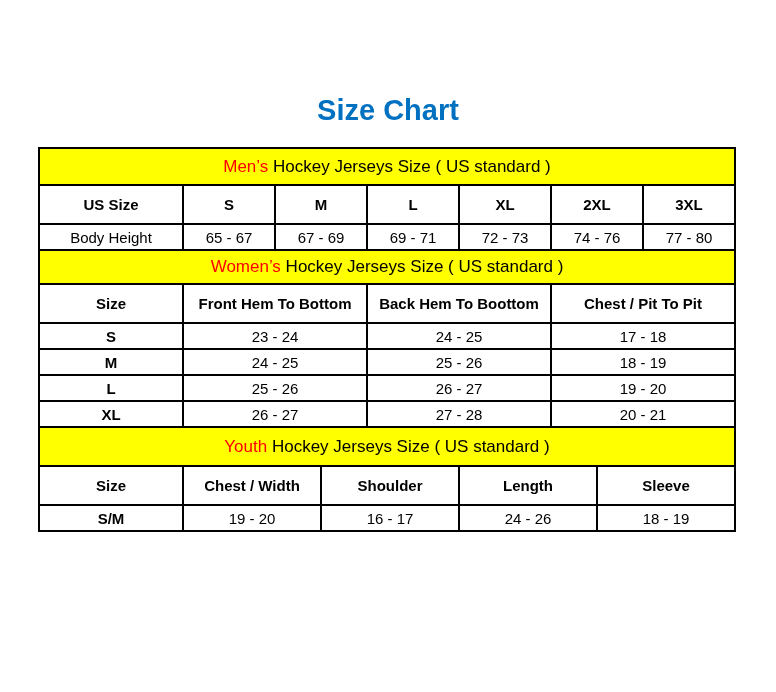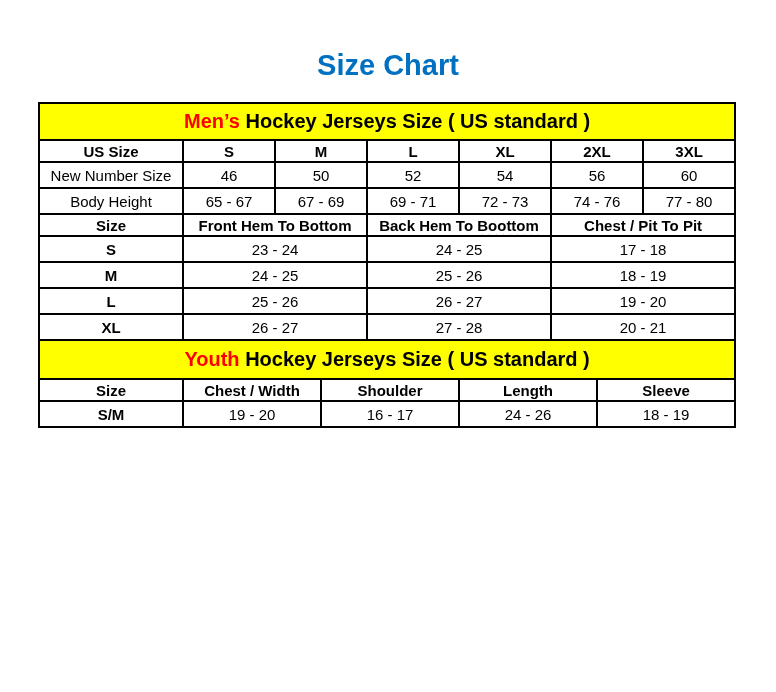--- a/index.html
+++ b/index.html
@@ -13,21 +13,21 @@
   html, body {
     width: 776px;
     height: 692px;
     background: var(--page-bg);
     font-family: "Liberation Sans", sans-serif;
     overflow: hidden;
   }
   .page {
     width: 776px;
     height: 692px;
-    padding-top: 49px;
+    padding-top: 94px;
   }
   .page-title {
     width: 696px;
     margin: 0 auto 20px auto;
     text-align: center;
     color: var(--title-color);
     font-size: 29px;
     font-weight: bold;
     letter-spacing: 0px;
   }
@@ -43,32 +43,31 @@
     text-align: center;
     vertical-align: middle;
     font-size: 15px;
     color: #000000;
     padding: 1px 2px;
     overflow: hidden;
     white-space: nowrap;
   }
   tr.section-row td {
     background: var(--section-bg);
-    font-weight: bold;
-    font-size: 20px;
+    font-weight: normal;
+    font-size: 17px;
   }
   tr.section-row.section-0 td { height: 37px; }
   tr.section-row.section-1 td { height: 34px; }
   tr.section-row.section-2 td { height: 39px; }
-  tr.header-row td { font-weight: bold; height: 22px; margin-top: 46px; }
+  tr.header-row td { font-weight: bold; height: 39px; margin-top: 46px; }
   tr.data-row td { height: 26px; }
   tr.data-row td.label-cell.bold { font-weight: bold; }
   .accent { color: var(--accent); }
   .wavy {
-    text-decoration: underline;
     text-decoration-style: wavy;
     text-decoration-color: #C00000;
     text-decoration-thickness: 1px;
     text-underline-offset: 3px;
   }
 </style>
 </head>
 <body>
 
 <div class="page">
@@ -96,36 +95,30 @@
         <tr class="header-row section-0">
           <td>US Size</td>
           <td colspan="2">S</td>
           <td colspan="2">M</td>
           <td colspan="2">L</td>
           <td colspan="2">XL</td>
           <td colspan="2">2XL</td>
           <td colspan="2">3XL</td>
         </tr>
         <tr class="data-row section-0">
-          <td class="label-cell">New Number Size</td>
-          <td colspan="2" class="value-cell">46</td>
-          <td colspan="2" class="value-cell">50</td>
-          <td colspan="2" class="value-cell">52</td>
-          <td colspan="2" class="value-cell">54</td>
-          <td colspan="2" class="value-cell">56</td>
-          <td colspan="2" class="value-cell">60</td>
-        </tr>
-        <tr class="data-row section-0">
           <td class="label-cell">Body Height</td>
           <td colspan="2" class="value-cell">65 - 67</td>
           <td colspan="2" class="value-cell">67 - 69</td>
           <td colspan="2" class="value-cell">69 - 71</td>
           <td colspan="2" class="value-cell">72 - 73</td>
           <td colspan="2" class="value-cell">74 - 76</td>
           <td colspan="2" class="value-cell">77 - 80</td>
+        </tr>
+        <tr class="section-row section-1">
+          <td colspan="13"><span class="accent">Women’s</span> Hockey Jerseys Size ( US standard )</td>
         </tr>
         <tr class="header-row section-1">
           <td>Size</td>
           <td colspan="4">Front Hem To Bottom</td>
           <td colspan="4">Back Hem To <span class="wavy">Boottom</span></td>
           <td colspan="4">Chest / Pit To Pit</td>
         </tr>
         <tr class="data-row section-1">
           <td class="label-cell bold">S</td>
           <td colspan="4" class="value-cell">23 - 24</td>

